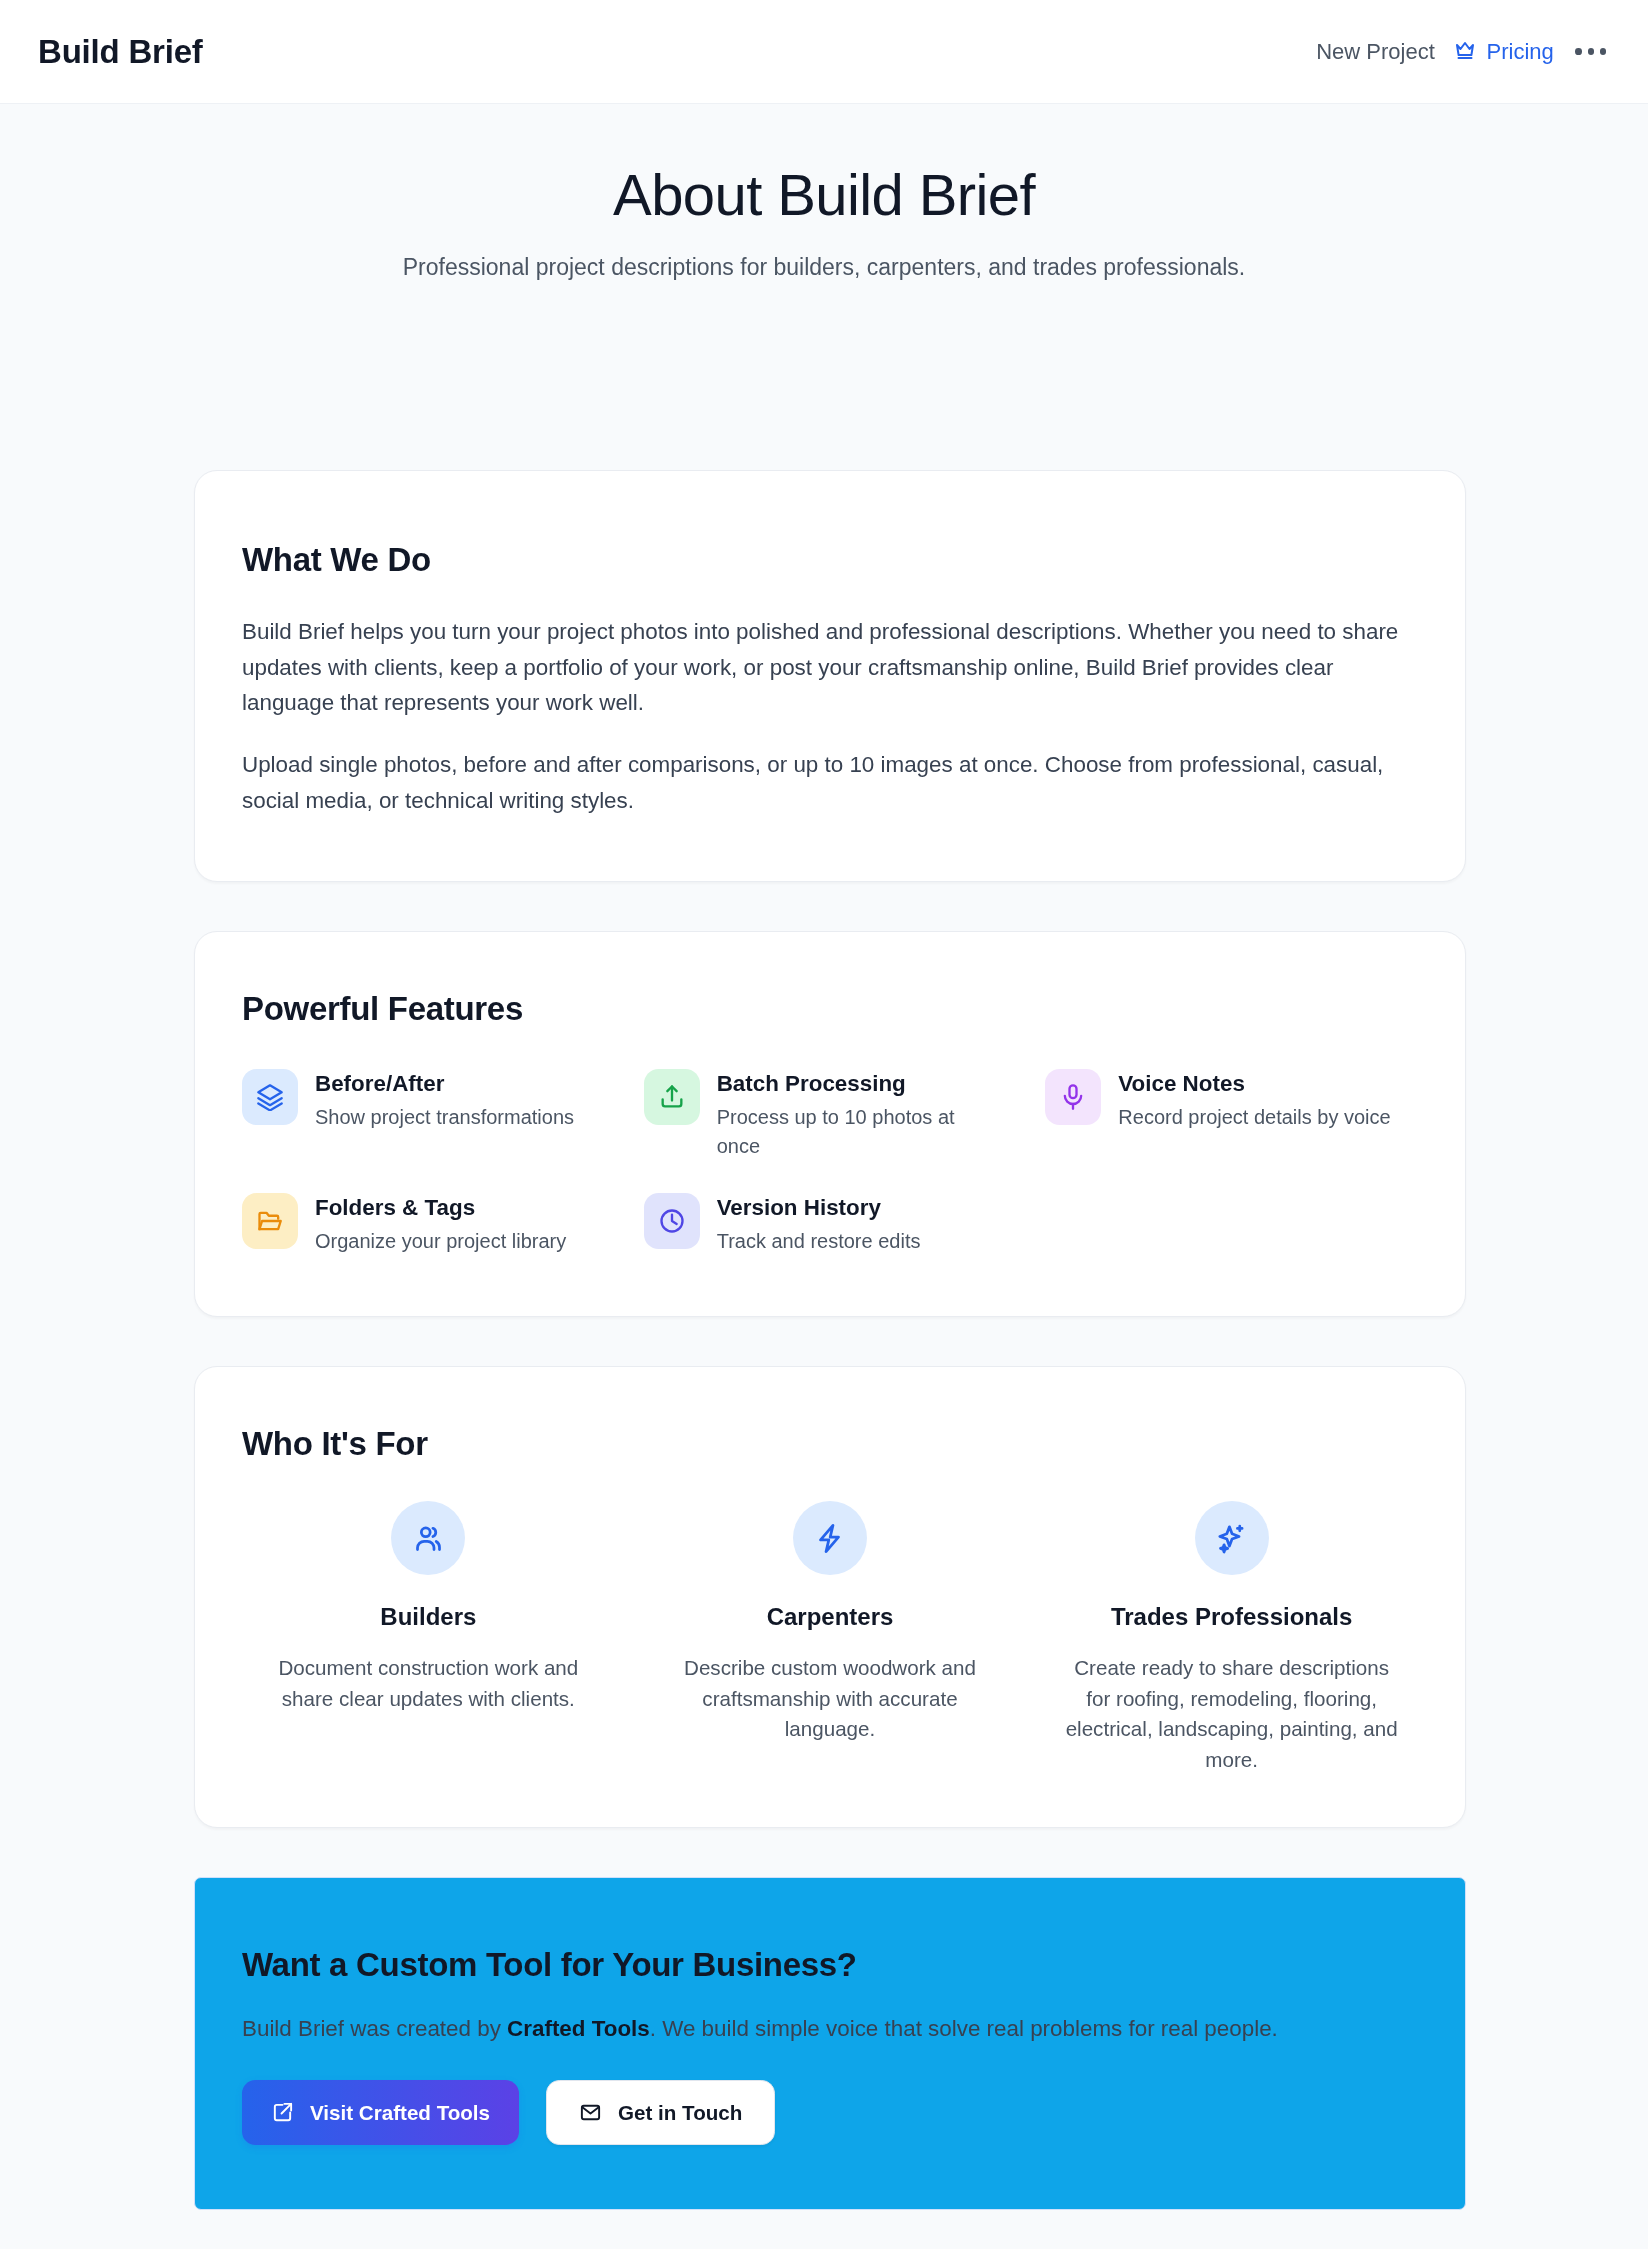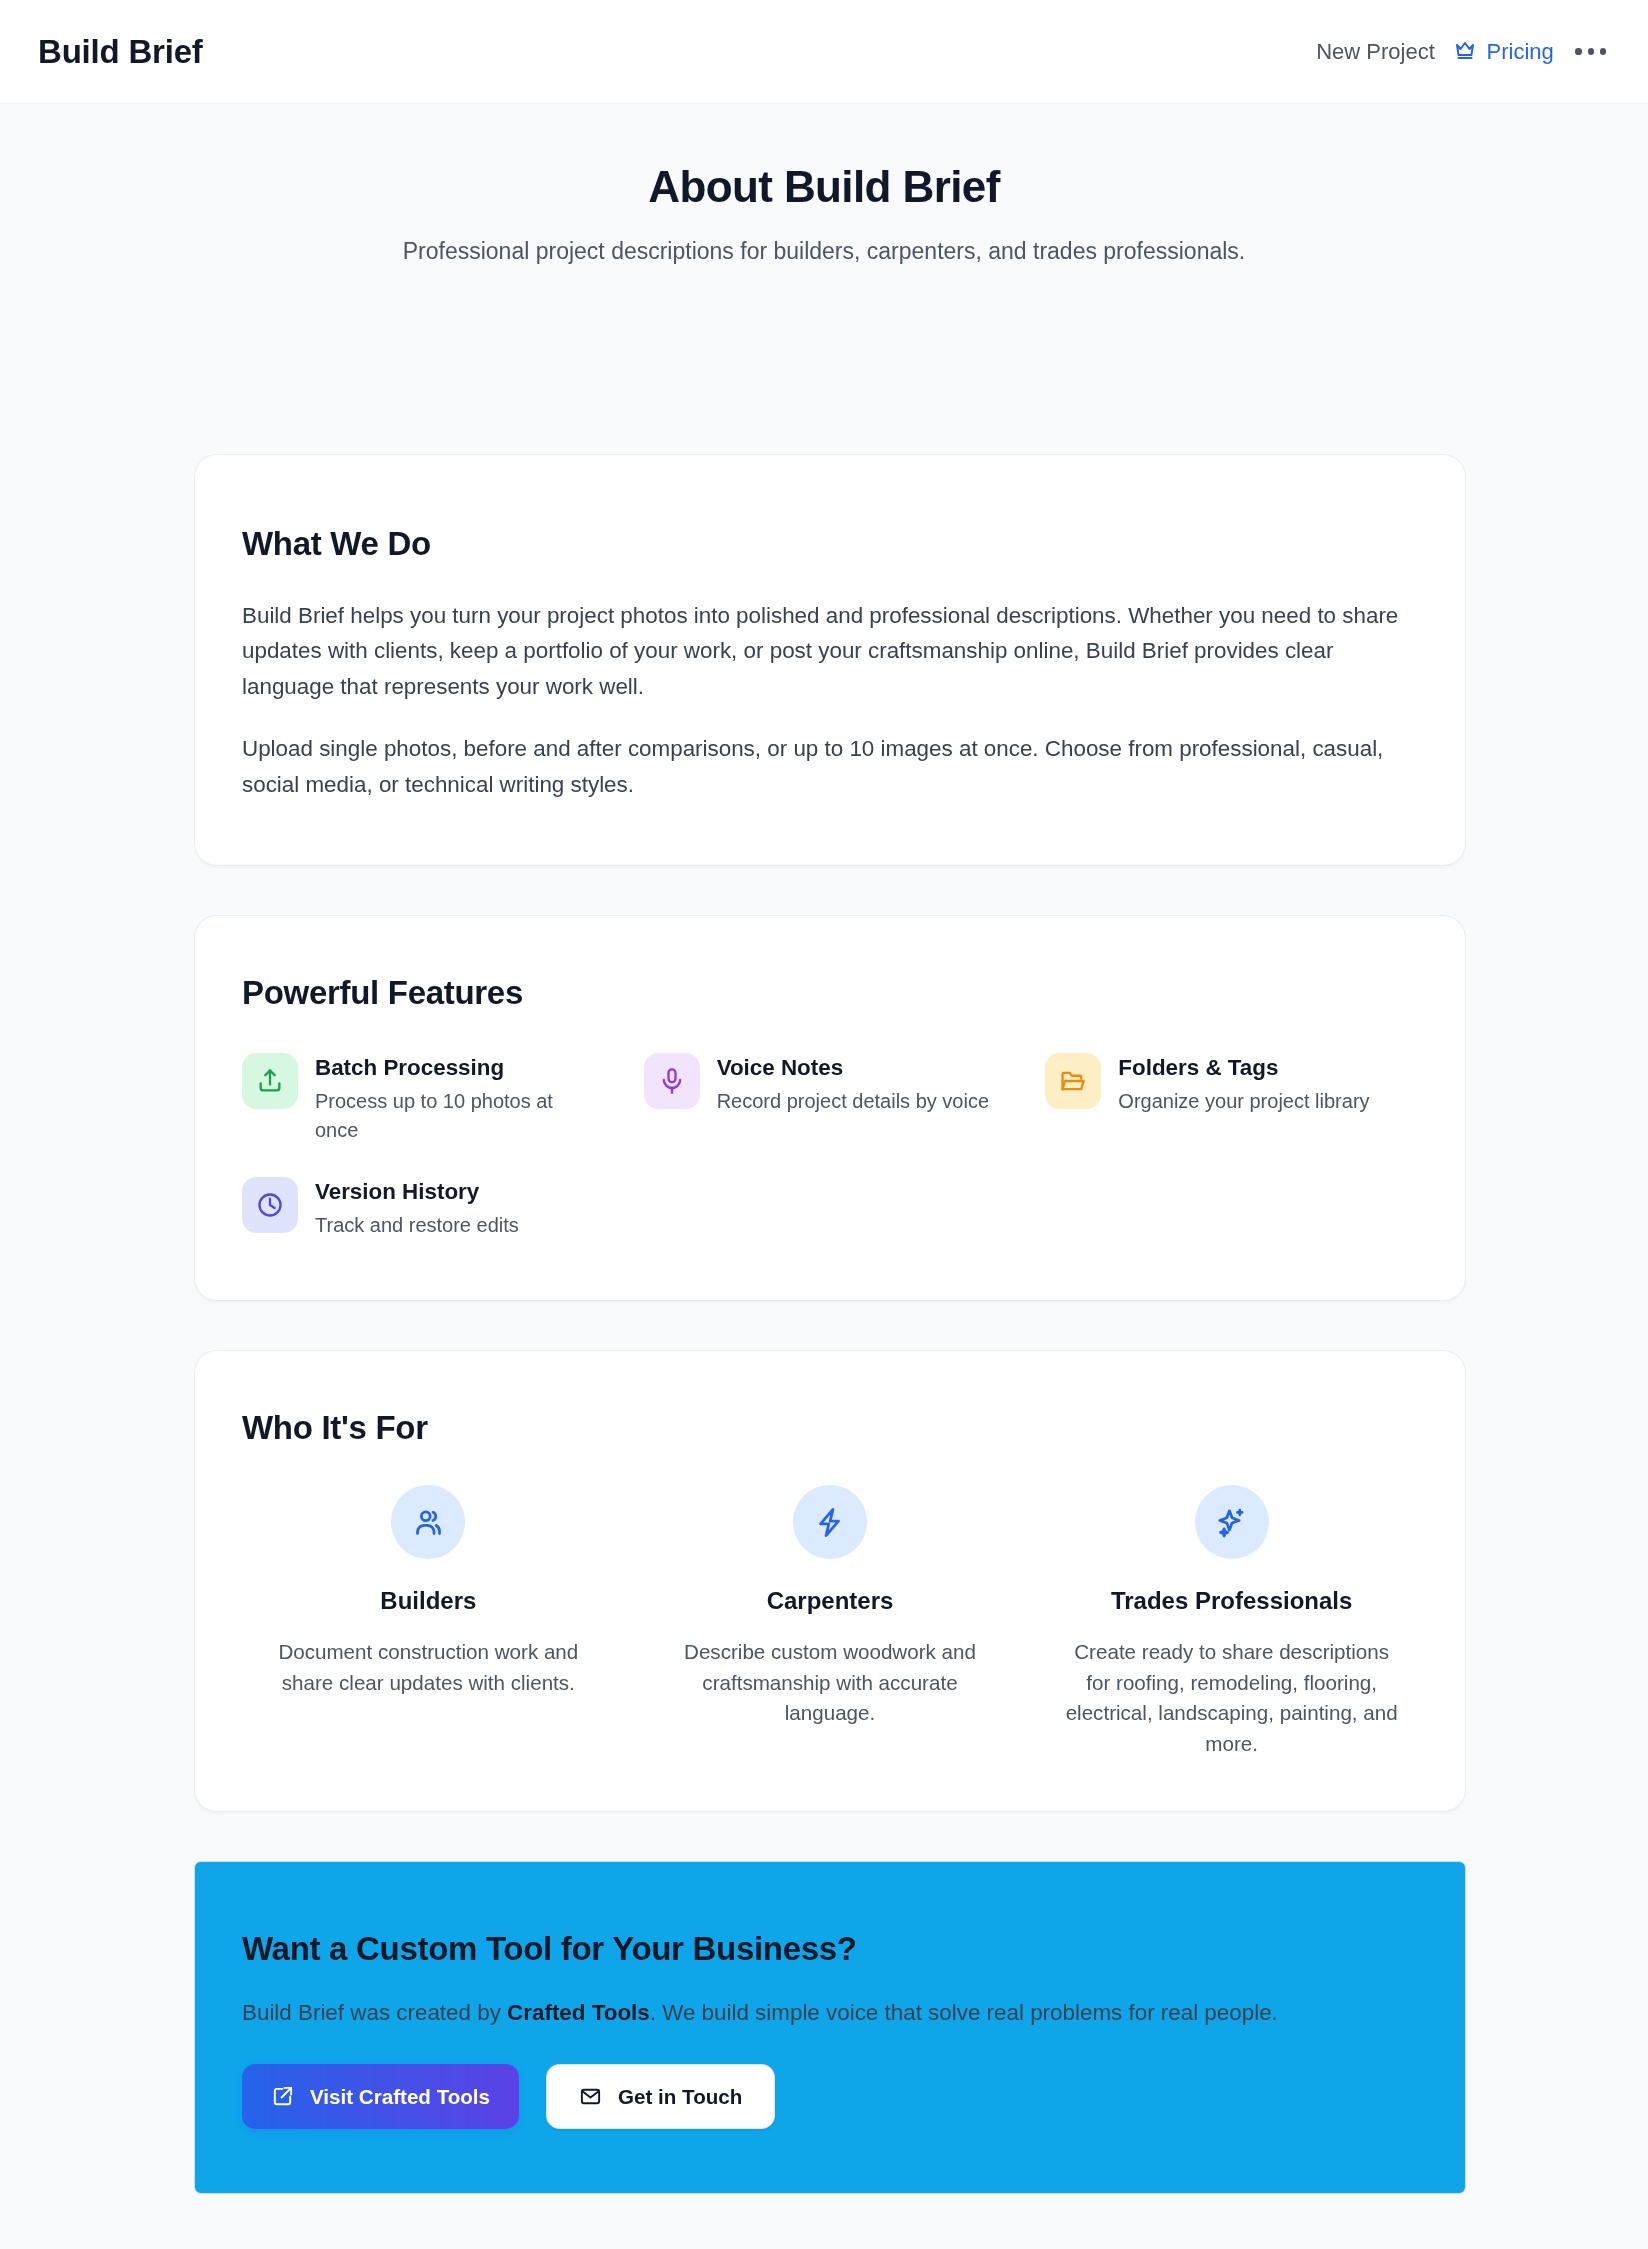--- a/index.html
+++ b/index.html
@@ -54,22 +54,22 @@
 
   
   .page {
     width: 1648px;
     padding-top: 58px;
     padding-bottom: 0;
     background: #f8fafc;
   }
   .hero { text-align: center; }
   .hero h1 {
-    font-size: 44px;
-    font-weight: 700;
+    font-size: 58px;
+    font-weight: 400;
     color: #111827;
     letter-spacing: -0.6px;
     line-height: 1.15;
   }
   .hero p {
     margin-top: 25.5px;
     font-size: 23px;
     color: #4b5563;
     font-weight: 400;
   }
@@ -253,20 +253,35 @@
     <section class="card what">
       <h2 class="sec">What We Do</h2>
       <p class="p1">Build Brief helps you turn your project photos into polished and professional descriptions. Whether you need to share updates with clients, keep a portfolio of your work, or post your craftsmanship online, Build Brief provides clear language that represents your work well.</p>
       <p class="p2">Upload single photos, before and after comparisons, or up to 10 images at once. Choose from professional, casual, social media, or technical writing styles.</p>
     </section>
 
     <section class="card features">
       <h2 class="sec">Powerful Features</h2>
       <div class="feat-grid">
 
+        <div class="feat">
+          <div class="feat-ico" style="background:#dbeafe">
+            <span>
+              <svg width="28" height="28" viewBox="0 0 24 24" fill="none" stroke="#2563eb" stroke-width="2" stroke-linecap="round" stroke-linejoin="round">
+                <polygon points="12 2 22 8 12 14 2 8 12 2"></polygon>
+                <polyline points="2 13 12 19 22 13"></polyline>
+                <polyline points="2 17.5 12 23.5 22 17.5"></polyline>
+              </svg>
+            </span>
+          </div>
+          <div class="feat-txt">
+            <div class="feat-title">Before/After</div>
+            <div class="feat-desc">Show project transformations</div>
+          </div>
+        </div>
 
         <div class="feat">
           <div class="feat-ico" style="background:#d6f7e0">
             <span>
               <svg width="28" height="28" viewBox="0 0 24 24" fill="none" stroke="#16a34a" stroke-width="2" stroke-linecap="round" stroke-linejoin="round">
                 <path d="M4 14v4a2 2 0 0 0 2 2h12a2 2 0 0 0 2-2v-4"></path>
                 <polyline points="8 7 12 3 16 7"></polyline>
                 <line x1="12" y1="3" x2="12" y2="15"></line>
               </svg>
             </span>

